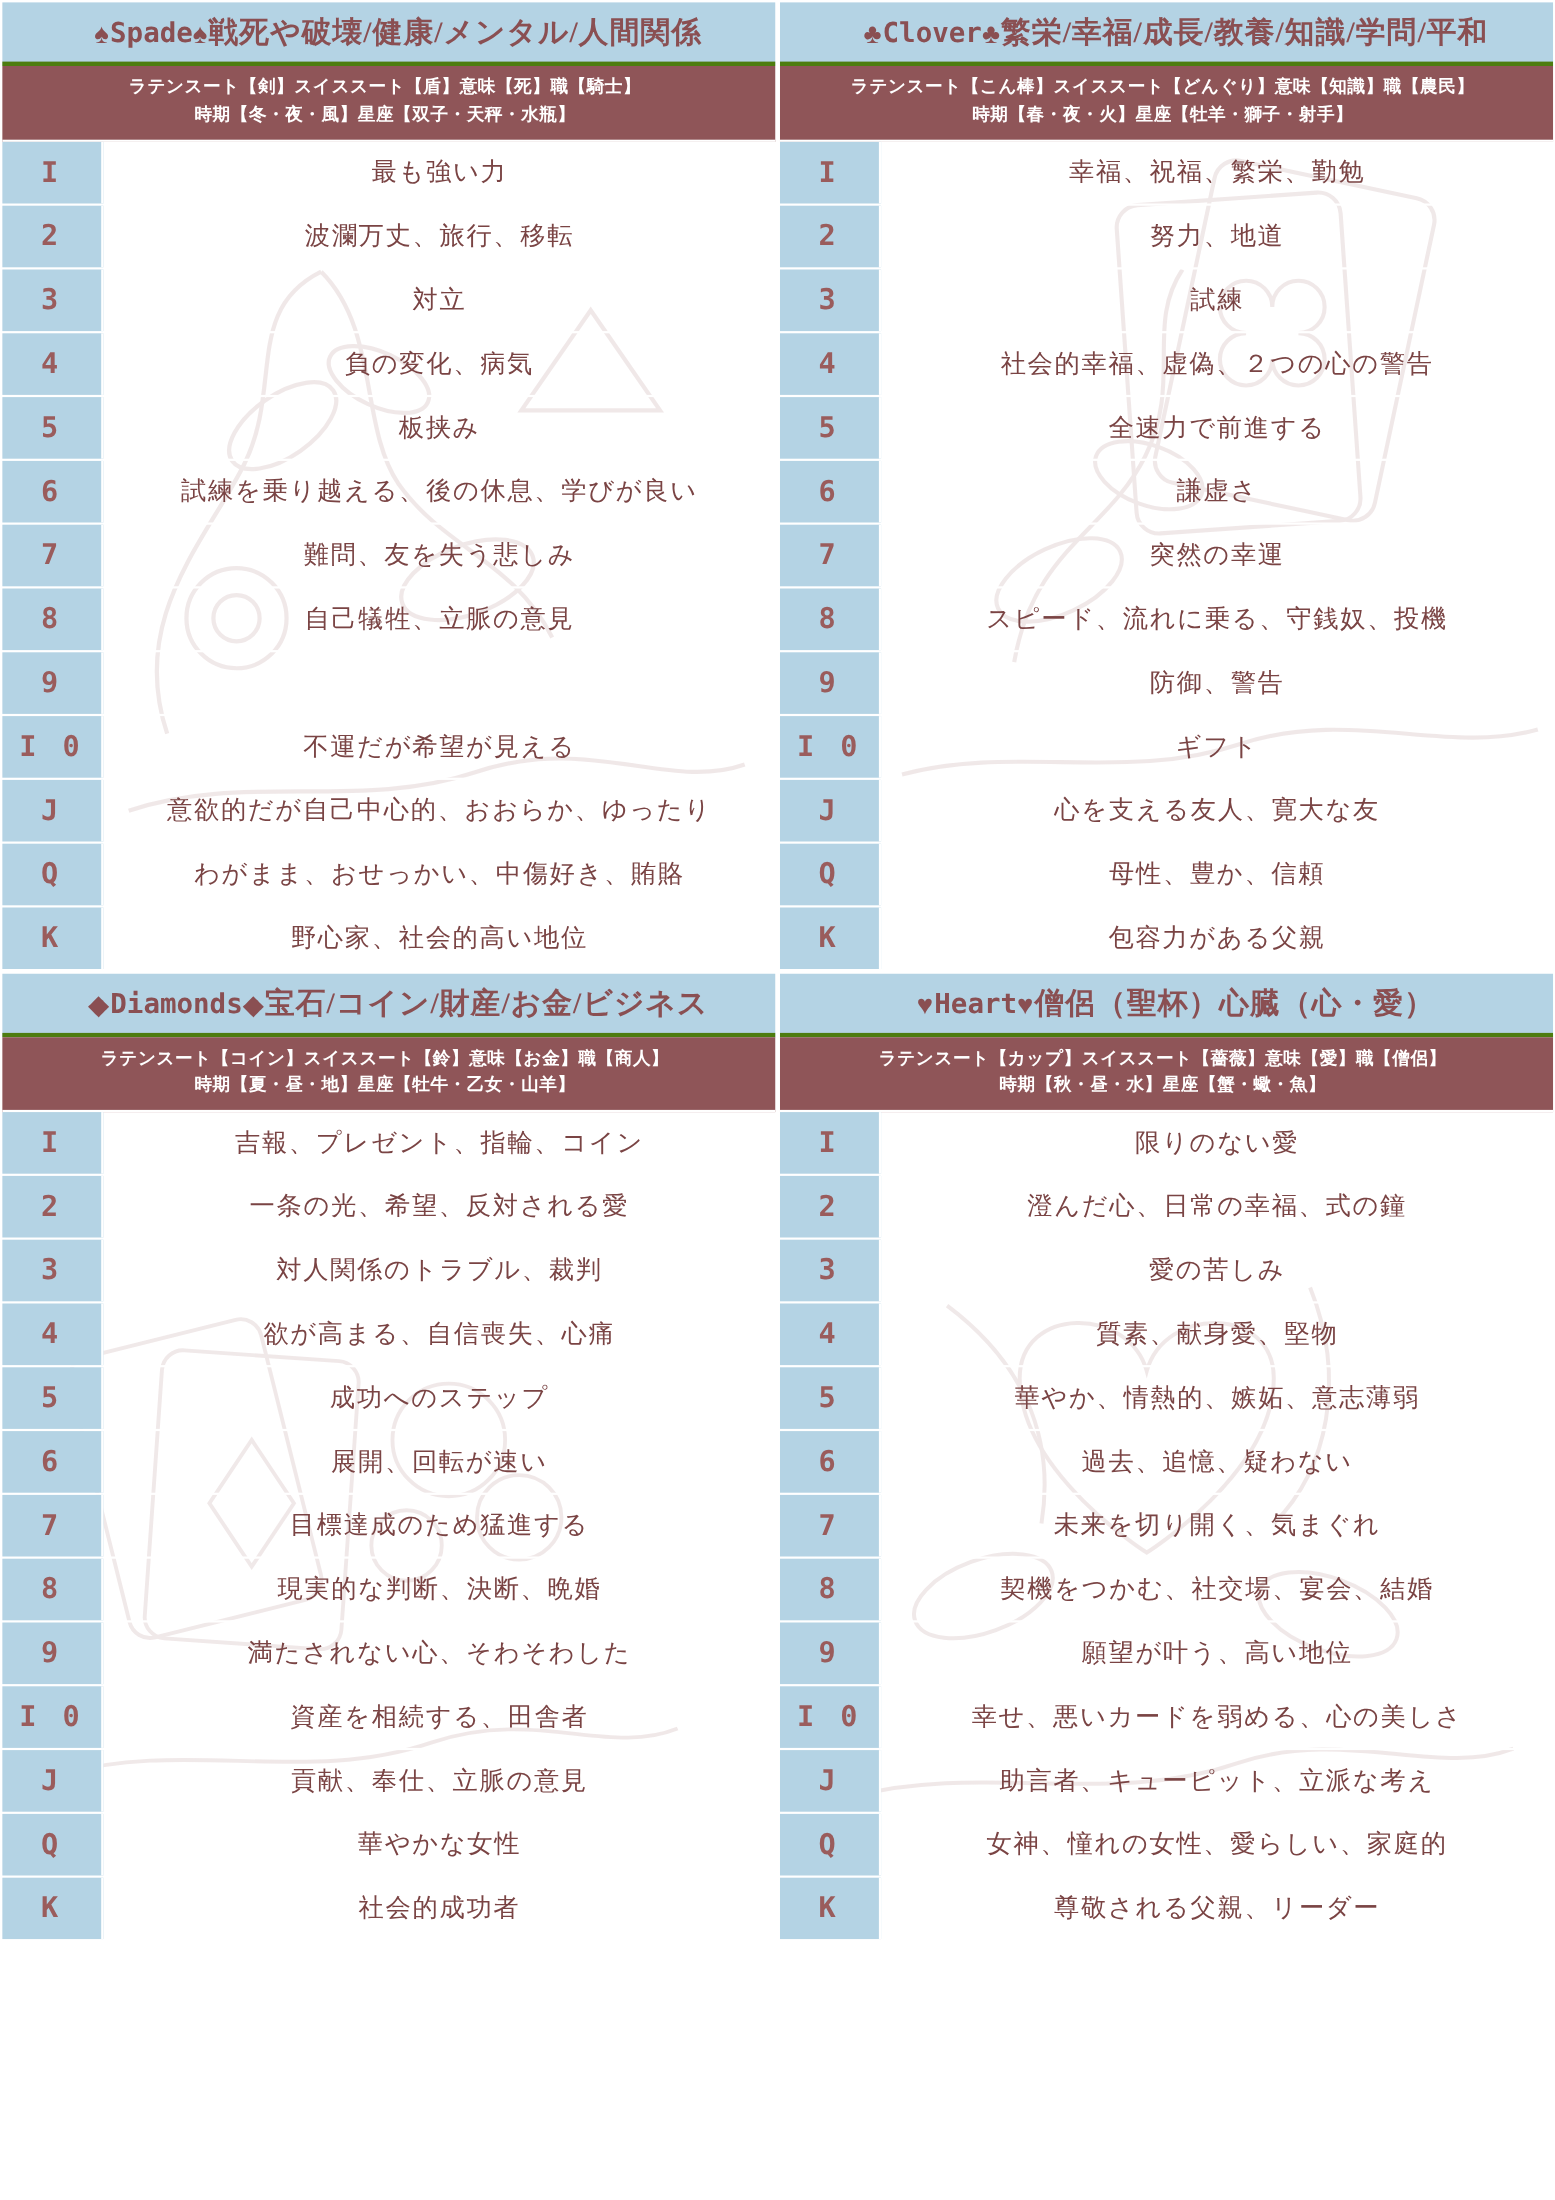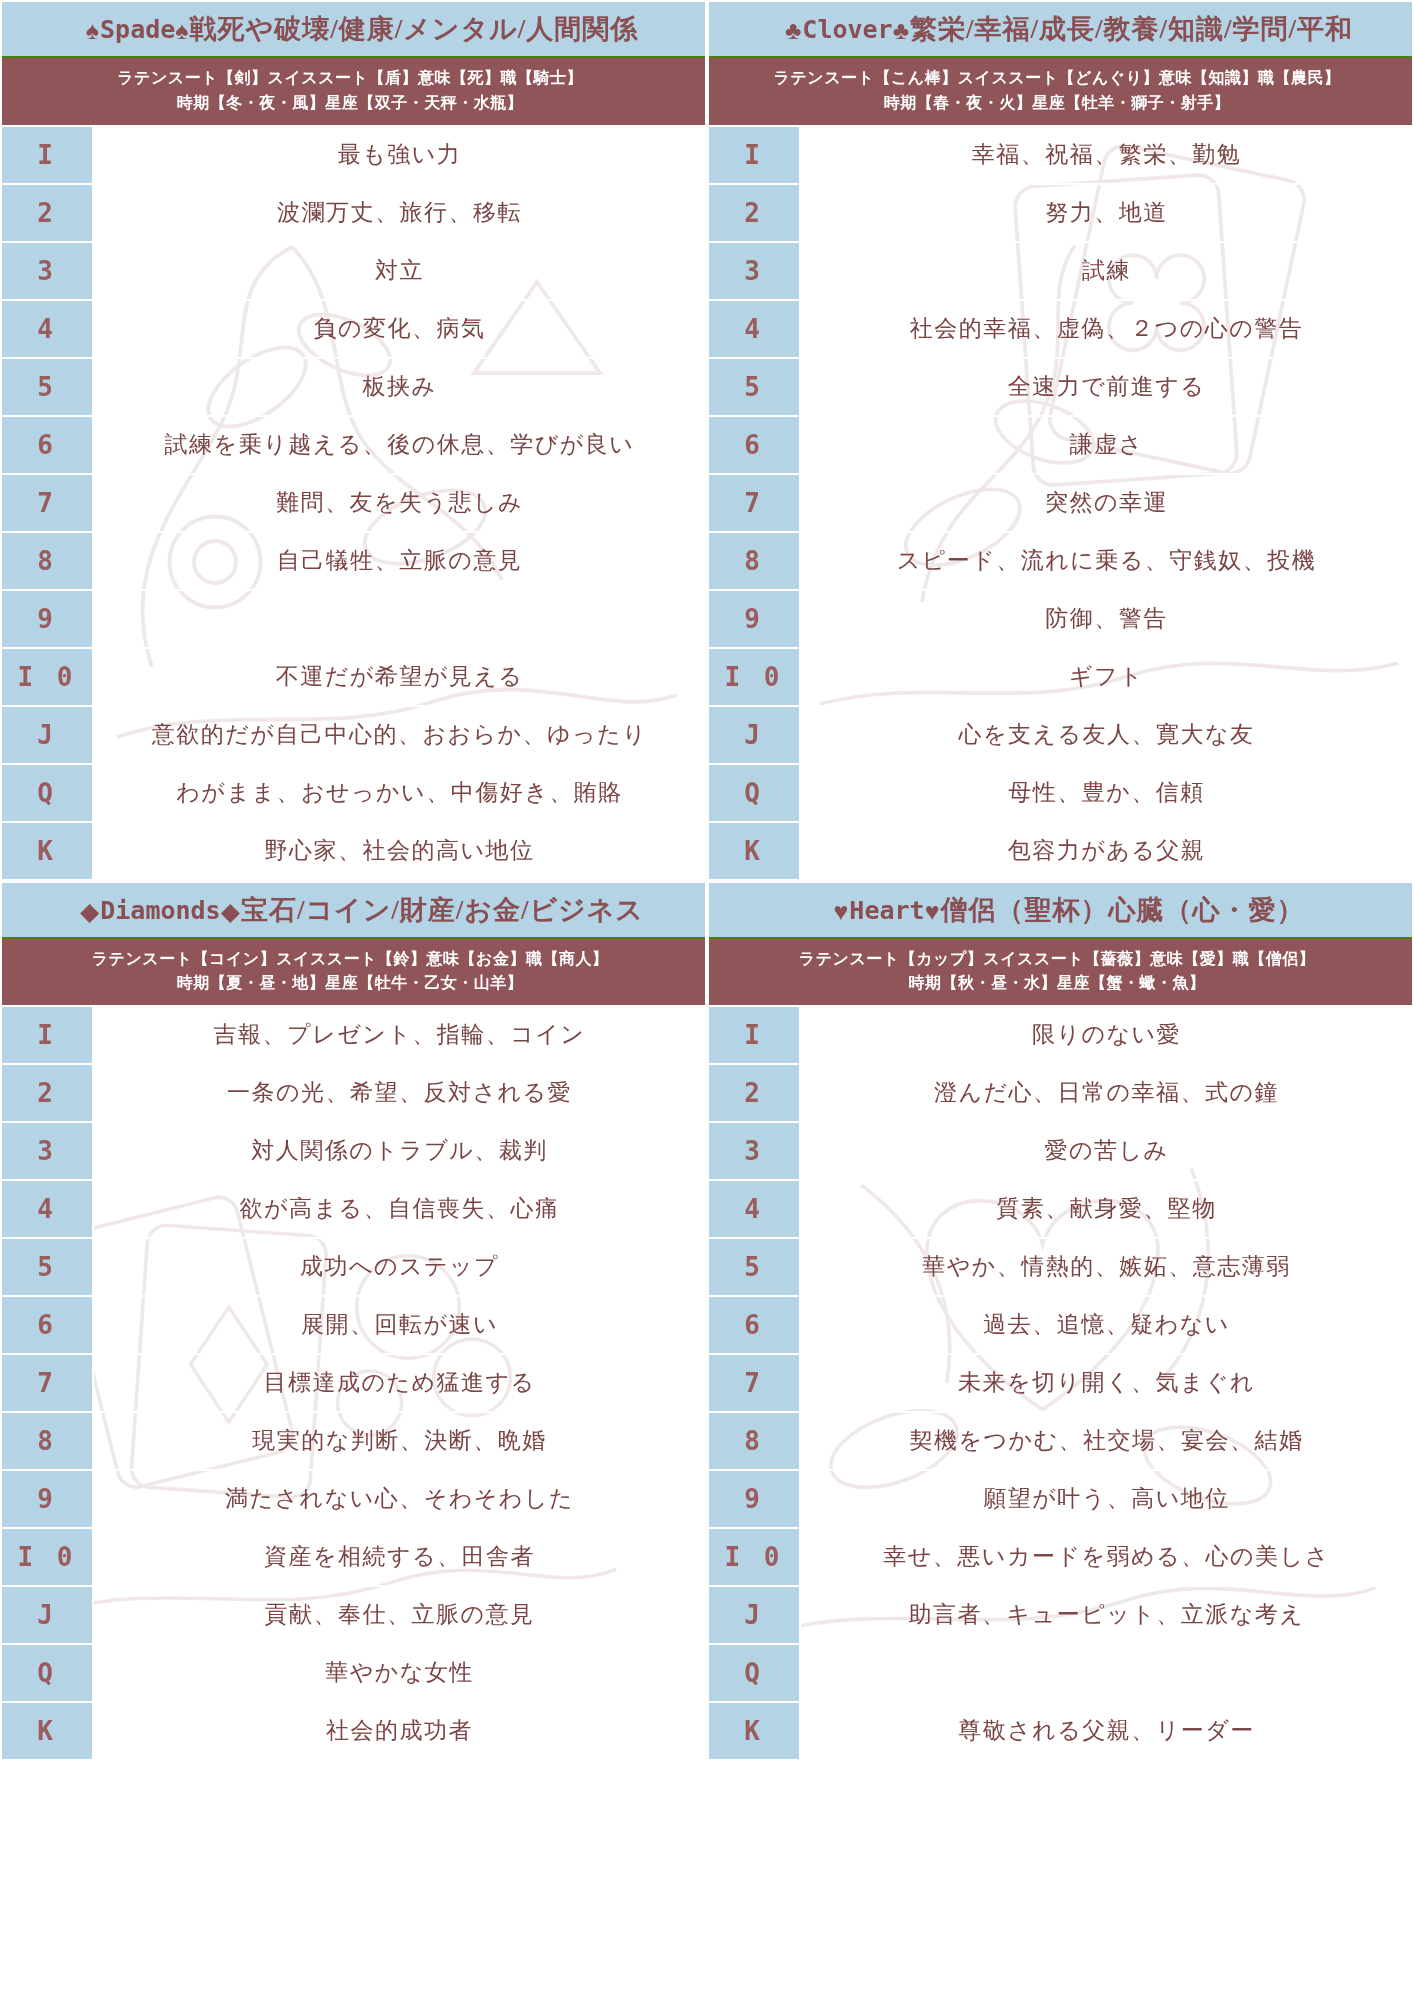--- a/index.html
+++ b/index.html
@@ -29,21 +29,21 @@
   
   .suit-title {
     background: #b4d3e4;
     color: #8a4f52;
     text-align: center;
     font-weight: bold;
     font-size: 27px;
     letter-spacing: 1px;
     padding: 9px 4px 9px 21px;
     box-sizing: border-box;
-    border-bottom: 2px solid #4d7c0f;
+    border-bottom: 4px solid #4d7c0f;
     white-space: nowrap;
     overflow: hidden;
   }
   .suit-title .glyph {
     font-size: 25px;
     vertical-align: -1px;
   }
   .suit-title .latin {
     font-family: "DejaVu Sans Mono", "Liberation Mono", monospace;
     font-size: 25px;
@@ -405,20 +405,21 @@
       <div class="row">
           <div class="rank">I 0</div>
           <div class="meaning">幸せ、悪いカードを弱める、心の美しさ</div>
         </div>
       <div class="row">
           <div class="rank">J</div>
           <div class="meaning">助言者、キューピット、立派な考え</div>
         </div>
       <div class="row">
           <div class="rank">Q</div>
+          <div class="meaning">女神、憧れの女性、愛らしい、家庭的</div>
         </div>
       <div class="row">
           <div class="rank">K</div>
           <div class="meaning">尊敬される父親、リーダー</div>
         </div>
     </div>
   </section>
 
 </div>
 

